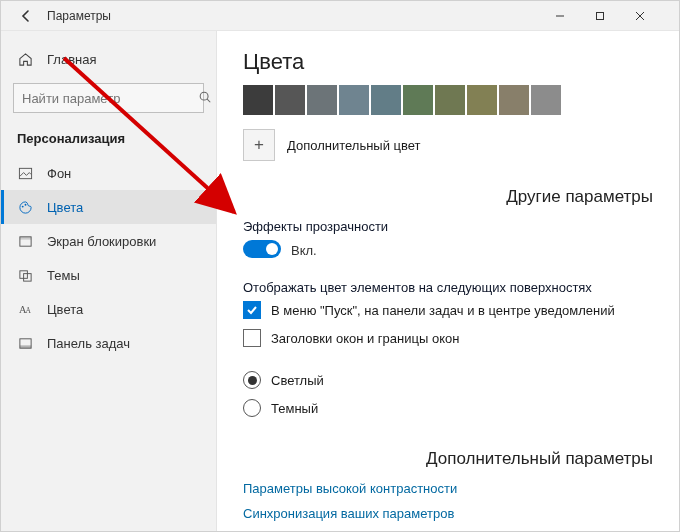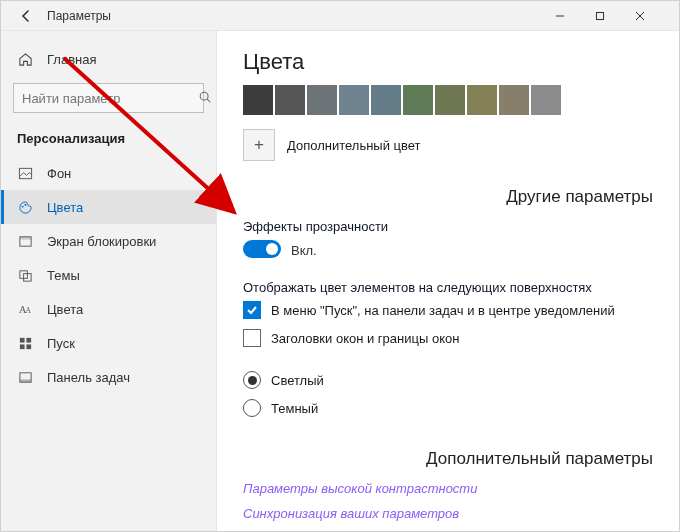--- a/index.html
+++ b/index.html
@@ -107,21 +107,21 @@
   .checkbox.checked { background: #0078d7; border-color: #0078d7; }
   .checkbox.checked svg { display: block; }
   .checkbox svg { display: none; }
   .radio {
     width: 18px; height: 18px; border: 1.5px solid #555; border-radius: 50%;
     display: flex; align-items: center; justify-content: center; flex-shrink: 0;
   }
   .radio.selected::after {
     content: ""; width: 9px; height: 9px; border-radius: 50%; background: #333;
   }
-  .link { color: #8b5cf6; font-size: 13px; margin-bottom: 10px; display: block; cursor: pointer; font-style: italic; }
+  .link { color: #0369a1; font-size: 13px; margin-bottom: 10px; display: block; cursor: pointer; }
   .spacer-md { height: 14px; }
   .arrow-overlay {
     position: absolute;
     top: 52px; left: 56px;
     width: 200px; height: 180px;
     pointer-events: none;
     z-index: 10;
   }
 </style>
 </head>
@@ -213,31 +213,20 @@
         <span>Темы</span>
       </div>
       <div class="nav-item">
         <span class="nav-icon">
             <svg width="15" height="15" viewBox="0 0 16 16">
               <text x="1" y="12" font-size="11" font-family="serif" fill="#555">A</text>
               <text x="8" y="12" font-size="8" font-family="serif" fill="#555">A</text>
             </svg>
           </span>
         <span>Цвета</span>
-      </div>
-      <div class="nav-item">
-        <span class="nav-icon">
-            <svg width="15" height="15" viewBox="0 0 16 16">
-              <rect x="2" y="2" width="5" height="5" fill="#555"></rect>
-              <rect x="9" y="2" width="5" height="5" fill="#555"></rect>
-              <rect x="2" y="9" width="5" height="5" fill="#555"></rect>
-              <rect x="9" y="9" width="5" height="5" fill="#555"></rect>
-            </svg>
-          </span>
-        <span>Пуск</span>
       </div>
       <div class="nav-item">
         <span class="nav-icon">
             <svg width="15" height="15" viewBox="0 0 16 16">
               <rect x="2" y="3" width="12" height="10" stroke="#555" fill="none"></rect>
               <rect x="2" y="10" width="12" height="3" fill="#555" opacity="0.4"></rect>
             </svg>
           </span>
         <span>Панель задач</span>
       </div>

